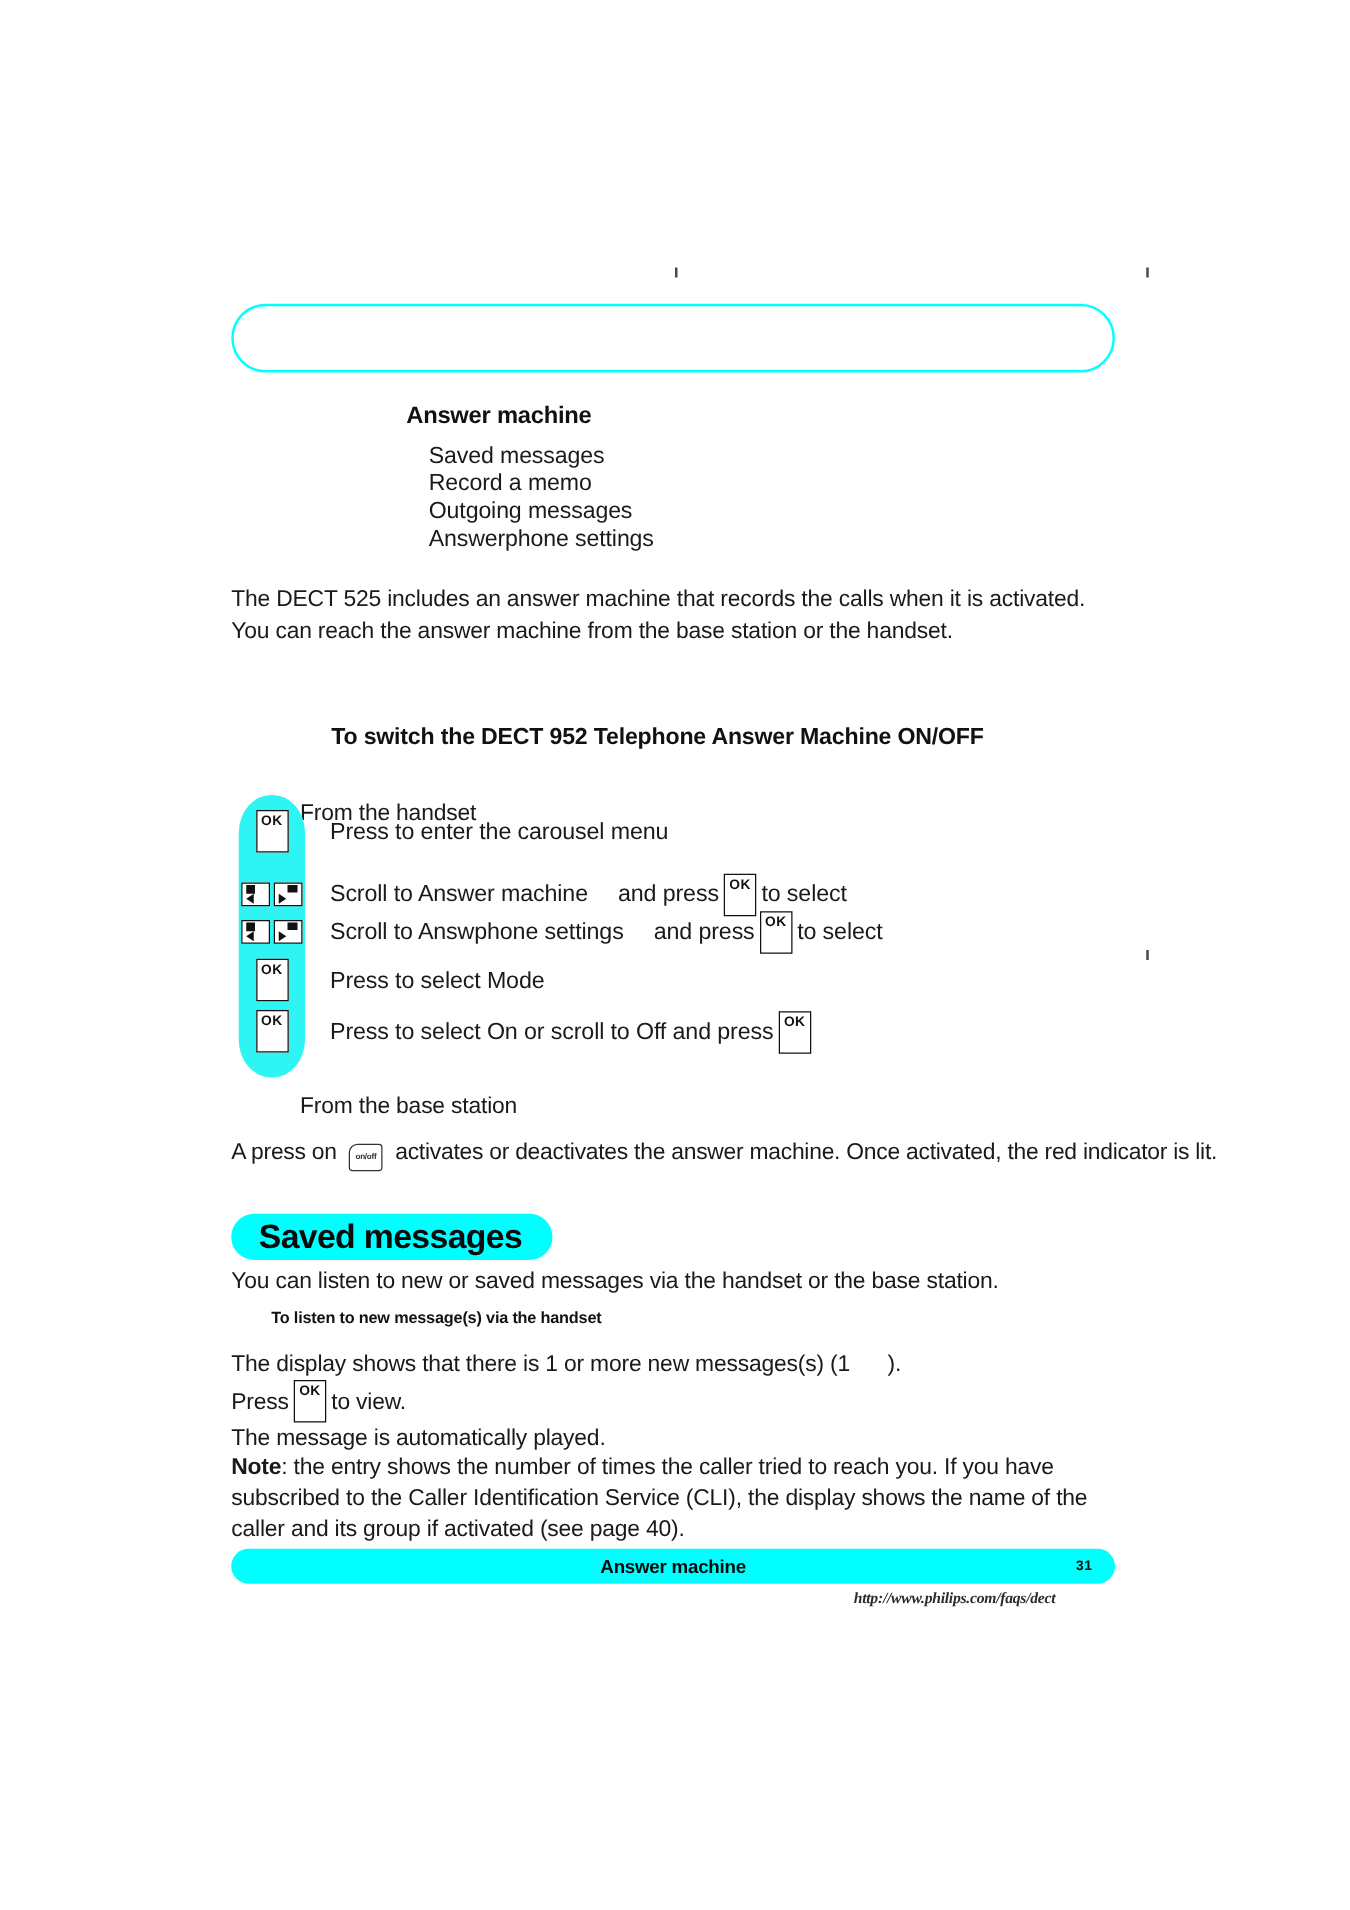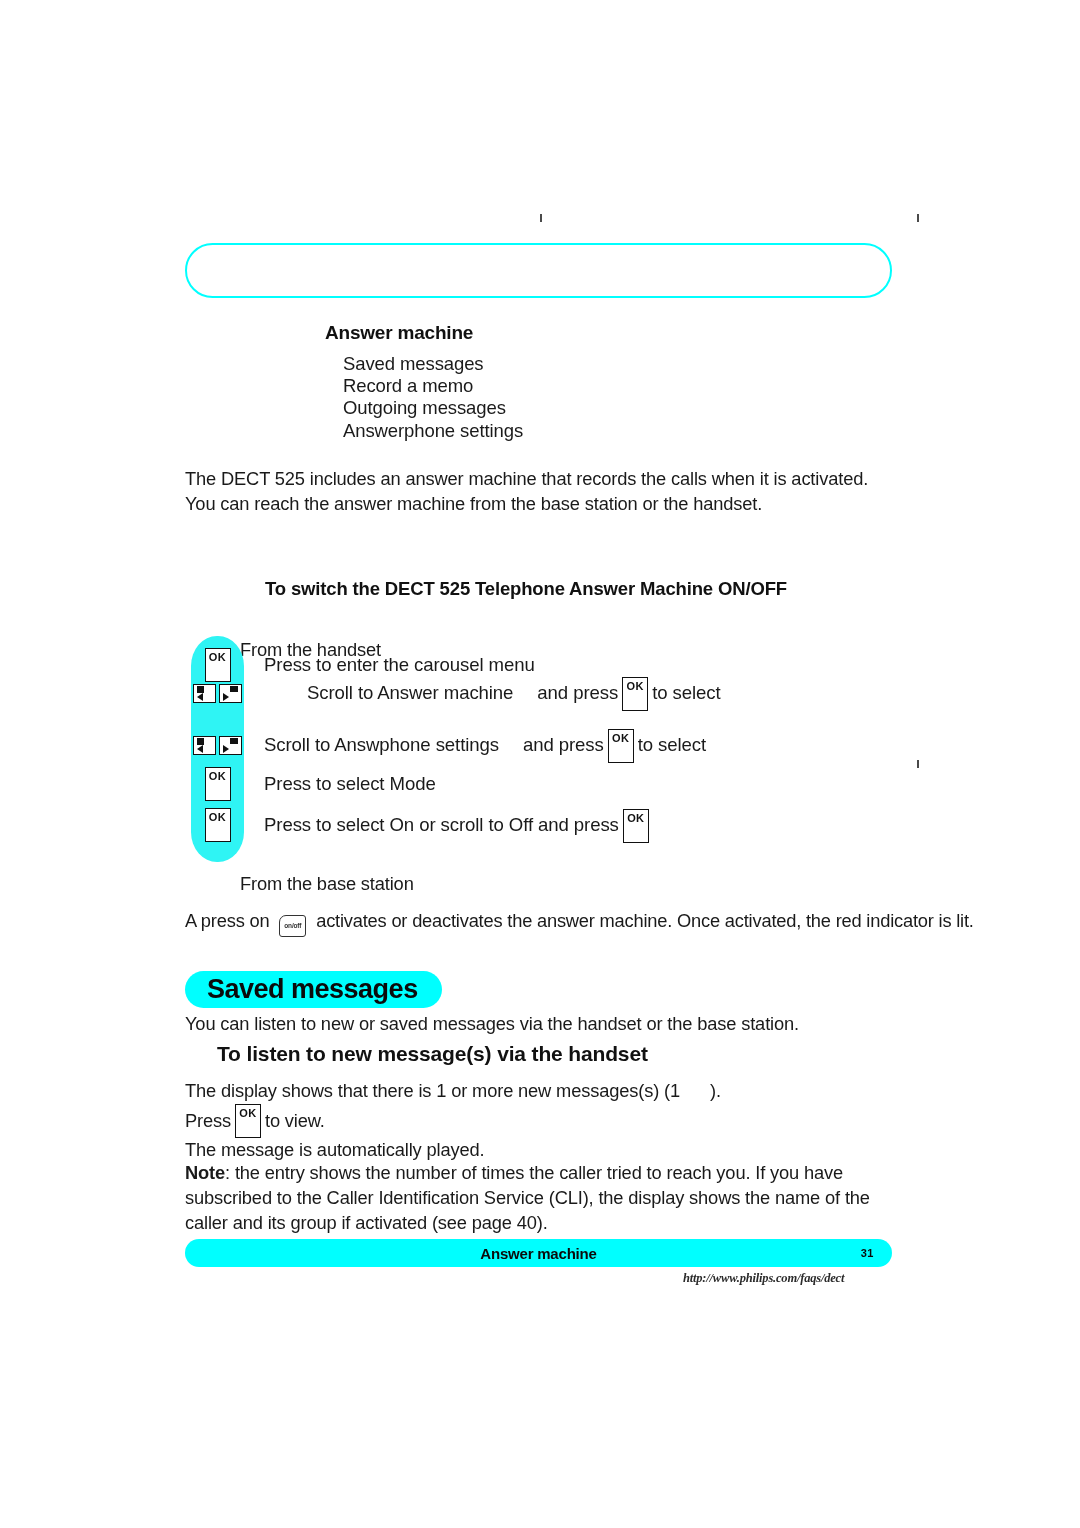--- a/index.html
+++ b/index.html
@@ -86,21 +86,21 @@
 
   .sub-head {
     position: absolute;
     font-weight: bold;
     font-size: 18.5px;
     line-height: 24px;
     letter-spacing: -0.15px;
     color: #111;
   }
   .sub-head-1 { left: 265px; top: 577px; }
-  .sub-head-2 { left: 217px; top: 1042px; font-size: 21px; }
+  .sub-head-2 { left: 217px; top: 1042px; font-size: 13px; }
 
   .minor-line {
     position: absolute;
     font-size: 18.3px;
     line-height: 24px;
     color: #1a1a1a;
     letter-spacing: -0.15px;
   }
   .from-handset { left: 240px; top: 638px; }
   .from-base    { left: 240px; top: 872px; }
@@ -123,21 +123,21 @@
     width: 700px;
   }
   .step-row {
     position: absolute;
     left: 0;
     height: 30px;
     display: flex;
     align-items: center;
   }
   .step-row.r1 { top: 14px; }
-  .step-row.r2 { top: 42px; gap: 43px; }
+  .step-row.r2 { top: 64px; }
   .step-row.r3 { top: 94px; }
   .step-row.r4 { top: 133px; }
   .step-row.r5 { top: 174px; }
 
   .key-slot {
     width: 53px;
     display: flex;
     justify-content: center;
     align-items: center;
     gap: 3px;
@@ -334,21 +334,21 @@
     <ul class="menu-list">
       <li>Saved messages</li>
       <li>Record a memo</li>
       <li>Outgoing messages</li>
       <li>Answerphone settings</li>
     </ul>
   </div>
 
   <div class="para para-1">The DECT 525 includes an answer machine that records the calls when it is activated. You can reach the answer machine from the base station or the handset.</div>
 
-  <div class="sub-head sub-head-1">To switch the DECT 525 Telephone Answer Machine ON/OFF</div>
+  <div class="sub-head sub-head-1">To switch the DECT 952 Telephone Answer Machine ON/OFF</div>
   <div class="minor-line from-handset">From the handset</div>
 
   <div class="key-rail"></div>
 
   <div class="steps">
 
     <div class="step-row r1">
       <div class="key-slot">
         <span class="key-ok">OK</span>
       </div>

